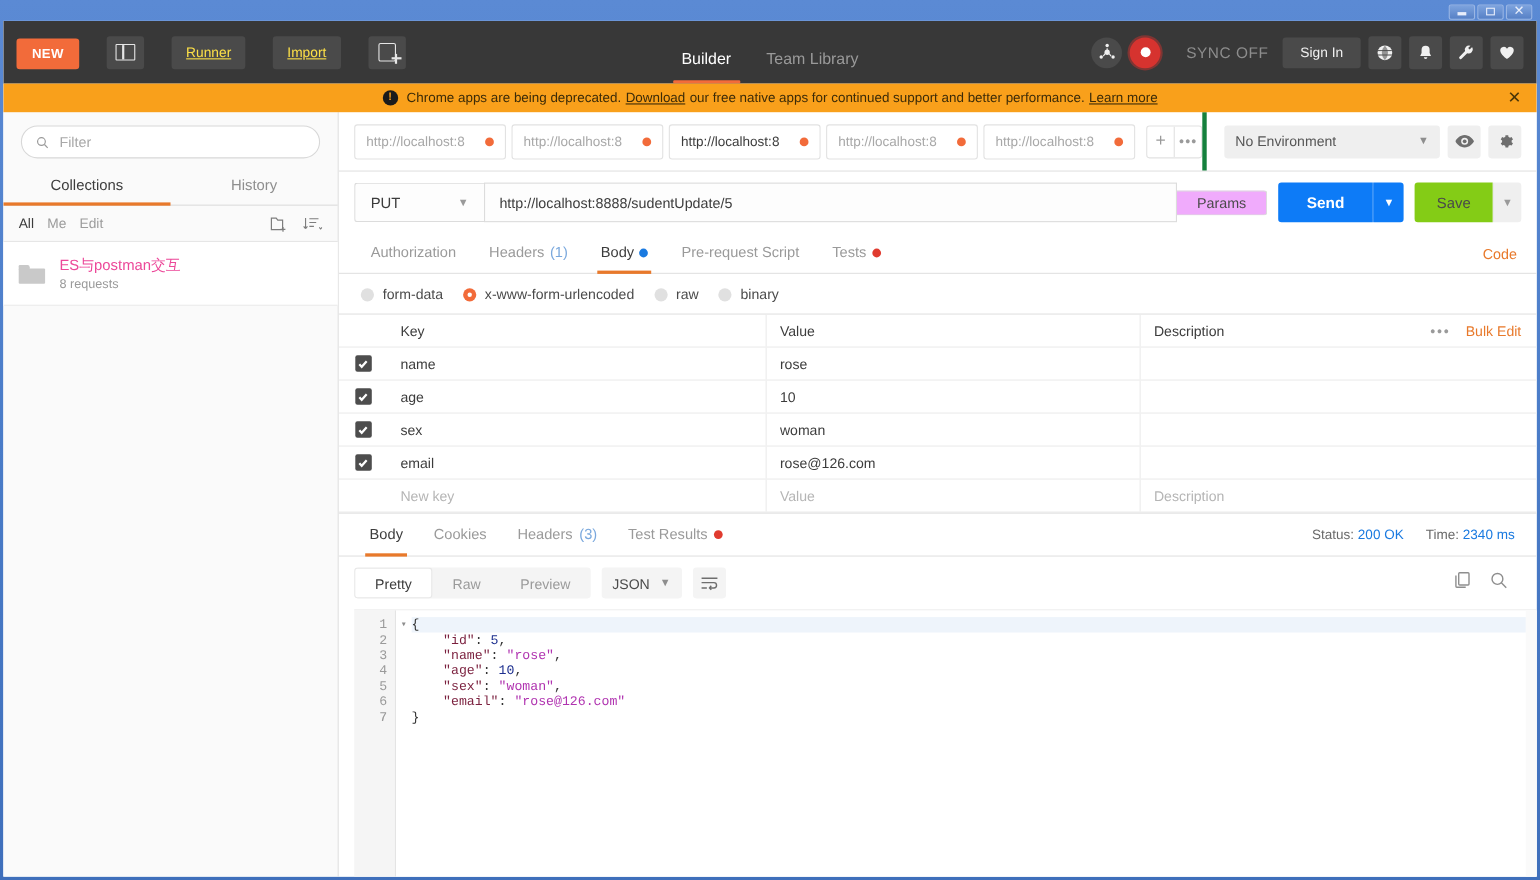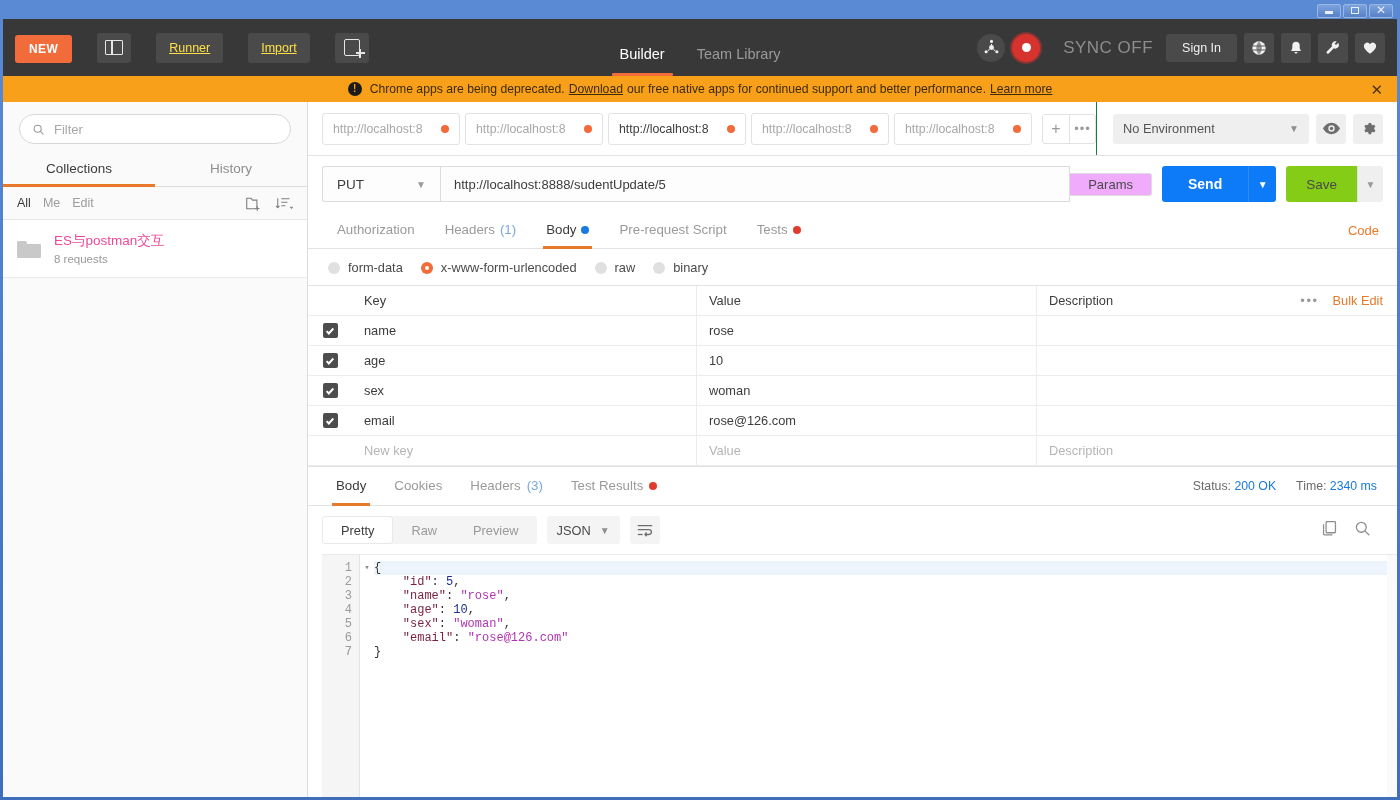--- a/index.html
+++ b/index.html
@@ -107,21 +107,21 @@
     width: 28px; height: 28px; border-radius: 50%;
     display: flex; align-items: center; justify-content: center;
     position: relative;
   }
   .ico-interceptor { background: #4a4a4a; }
   .ico-interceptor svg { width: 17px; height: 17px; }
   .ico-sync { background: #d6332f; box-shadow: 0 0 0 2px rgba(214,51,47,.45); }
   .ico-sync:after {
     content:""; width: 9px; height: 9px; border-radius: 50%; background: #fff;
   }
-  .syncoff { color: #8d8d8d; font-size: 17px; letter-spacing: .5px; margin-left: 16px; margin-right: 6px; }
+  .syncoff { color: #8d8d8d; font-size: 14px; letter-spacing: .5px; margin-left: 16px; margin-right: 6px; }
   .sq-ico {
     width: 30px; height: 30px; background: #4a4a4a; border-radius: 3px;
     display: flex; align-items: center; justify-content: center;
     color: #f0f0f0;
   }
   .sq-ico svg { width: 16px; height: 16px; fill: #f0f0f0; }
   .signin {
     background: #4a4a4a; color: #f0f0f0; font-size: 12.5px;
     padding: 7px 16px; border-radius: 3px;
   }
@@ -228,21 +228,21 @@
     height: 30px; overflow: hidden;
   }
   .tabctl div {
     width: 30px; display: flex; align-items: center; justify-content: center;
     color: #9a9a9a; font-size: 16px;
   }
   .tabctl div + div { border-left: 1px solid #e2e2e2; font-size: 13px; letter-spacing:1px;}
 
   #envwrap {
     margin-left: auto; display: flex; align-items: center; gap: 7px;
-    padding-right: 14px; border-left: 1px solid #15803d; padding-left: 16px;
+    padding-right: 14px; border-left: 4px solid #15803d; padding-left: 16px;
     height: 100%;
   }
   .envselect {
     width: 196px; height: 30px; background: #efefef; border-radius: 3px;
     display: flex; align-items: center; padding: 0 10px;
     font-size: 12.8px; color: #555;
   }
   .envselect .chev { margin-left: auto; color: #8e8e8e; font-size: 10px; }
   .env-ico {
     width: 30px; height: 30px; background: #efefef; border-radius: 3px;

